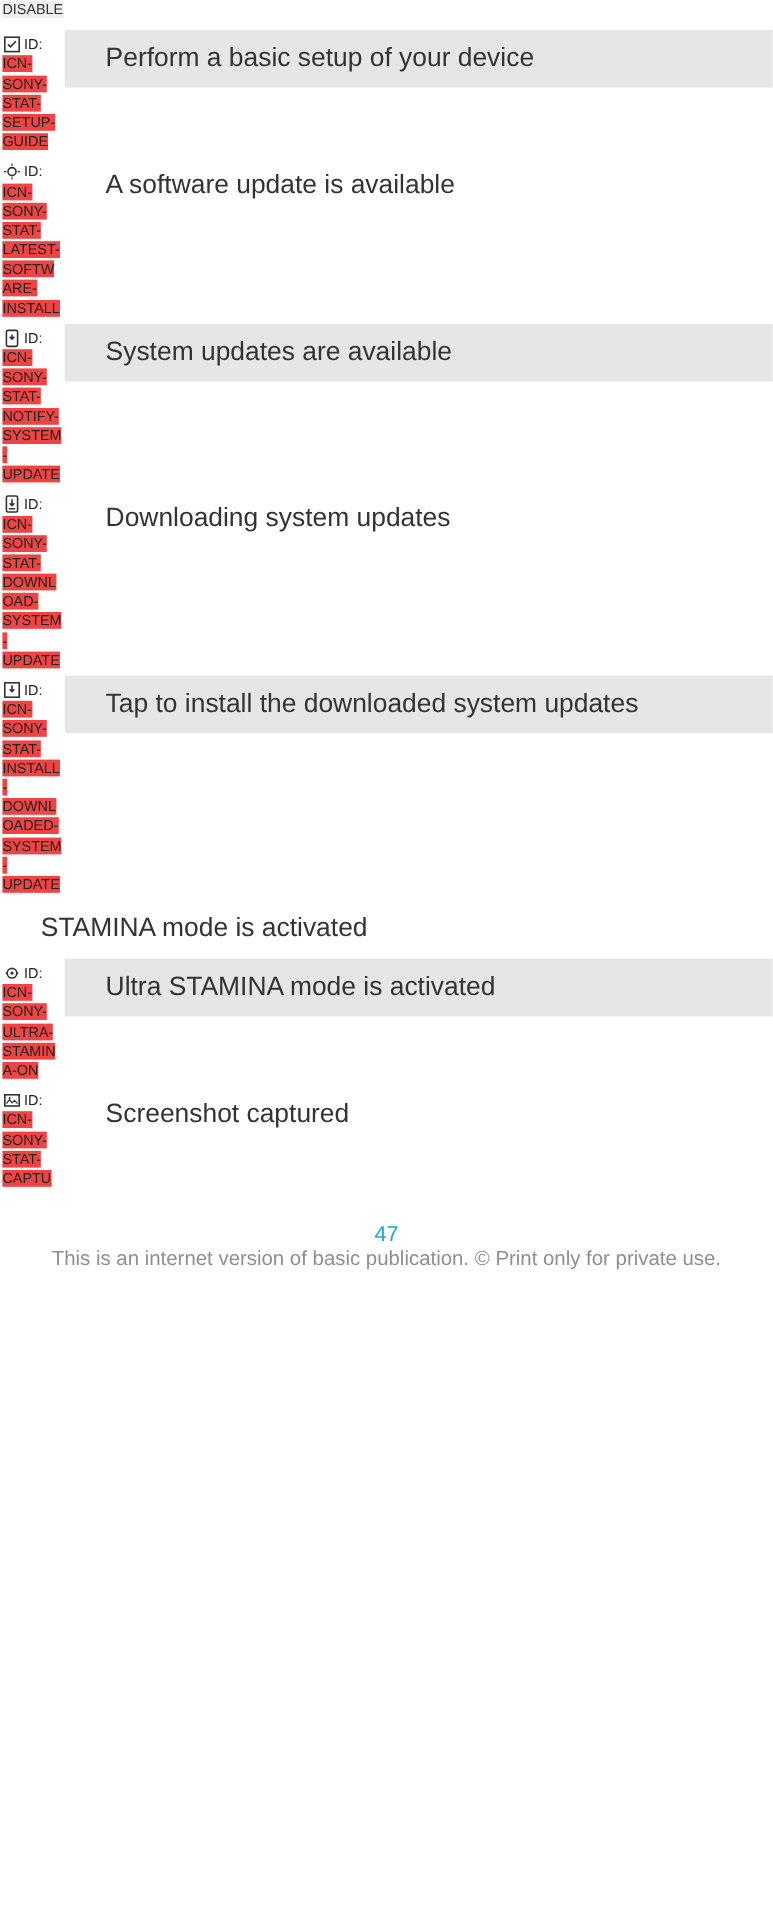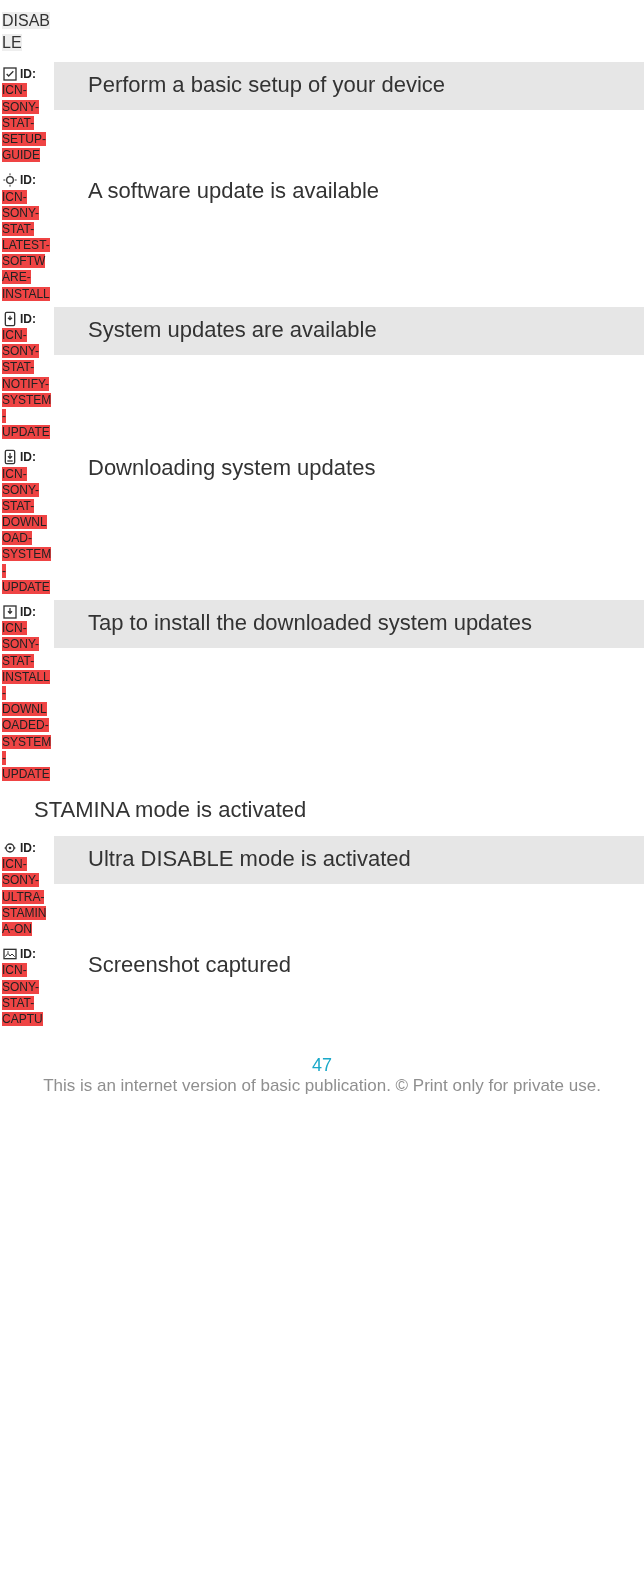--- a/index.html
+++ b/index.html
@@ -33,21 +33,21 @@
     color: #222;
   }
   .iconcell .idtext {
     background: #ef4444;
     display: inline;
     font-weight: normal;
     font-size: 12px;
     word-break: break-word;
   }
   .iconcell .idlabel {
-    font-weight: bold;
+    font-weight: normal;
     display: inline;
   }
   .icon-box {
     display: inline-block;
     vertical-align: top;
     width: 16px;
     height: 16px;
     margin-right: 2px;
   }
   .desc {
@@ -55,23 +55,22 @@
     padding: 10px 12px 12px 34px;
     font-size: 22px;
     color: #333;
     background: #ffffff;
     box-sizing: border-box;
     min-height: 40px;
   }
   .partial-row {
     width: 54px;
     padding: 0 2px 8px 2px;
-    font-size: 16px;
+    font-size: 12px;
     line-height: 1.35;
-    margin-top: 10px;
   }
   .partial-row .idtext {
     background: #eee;
     word-break: break-word;
   }
   .page-number {
     text-align: center;
     color: #1aa9c9;
     font-size: 18px;
     margin-top: 24px;
@@ -167,21 +166,21 @@
     <div class="iconcell">
       <span class="icon-box">
         <svg viewBox="0 0 24 24" width="16" height="16">
             <circle cx="12" cy="12" r="6" fill="none" stroke="#333" stroke-width="2"></circle>
             <circle cx="12" cy="12" r="2" fill="#333"></circle>
             <path d="M4 12 h2 M18 12 h2" stroke="#333" stroke-width="2"></path>
           </svg>
       </span><span class="idlabel">ID:</span>
       <span class="idtext">ICN-SONY-ULTRA-STAMINA-ON</span>
     </div>
-    <div class="desc">Ultra DISABLE mode is activated</div>
+    <div class="desc">Ultra STAMINA mode is activated</div>
   </div>
 
   <div class="row">
     <div class="iconcell">
       <span class="icon-box">
         <svg viewBox="0 0 24 24" width="16" height="16">
             <rect x="3" y="5" width="18" height="14" fill="none" stroke="#333" stroke-width="2"></rect>
             <path d="M5 16 l4 -5 l3 4 l3 -3 l4 4" fill="none" stroke="#333" stroke-width="1.5"></path>
             <circle cx="9" cy="9" r="1.2" fill="#333"></circle>
           </svg>

